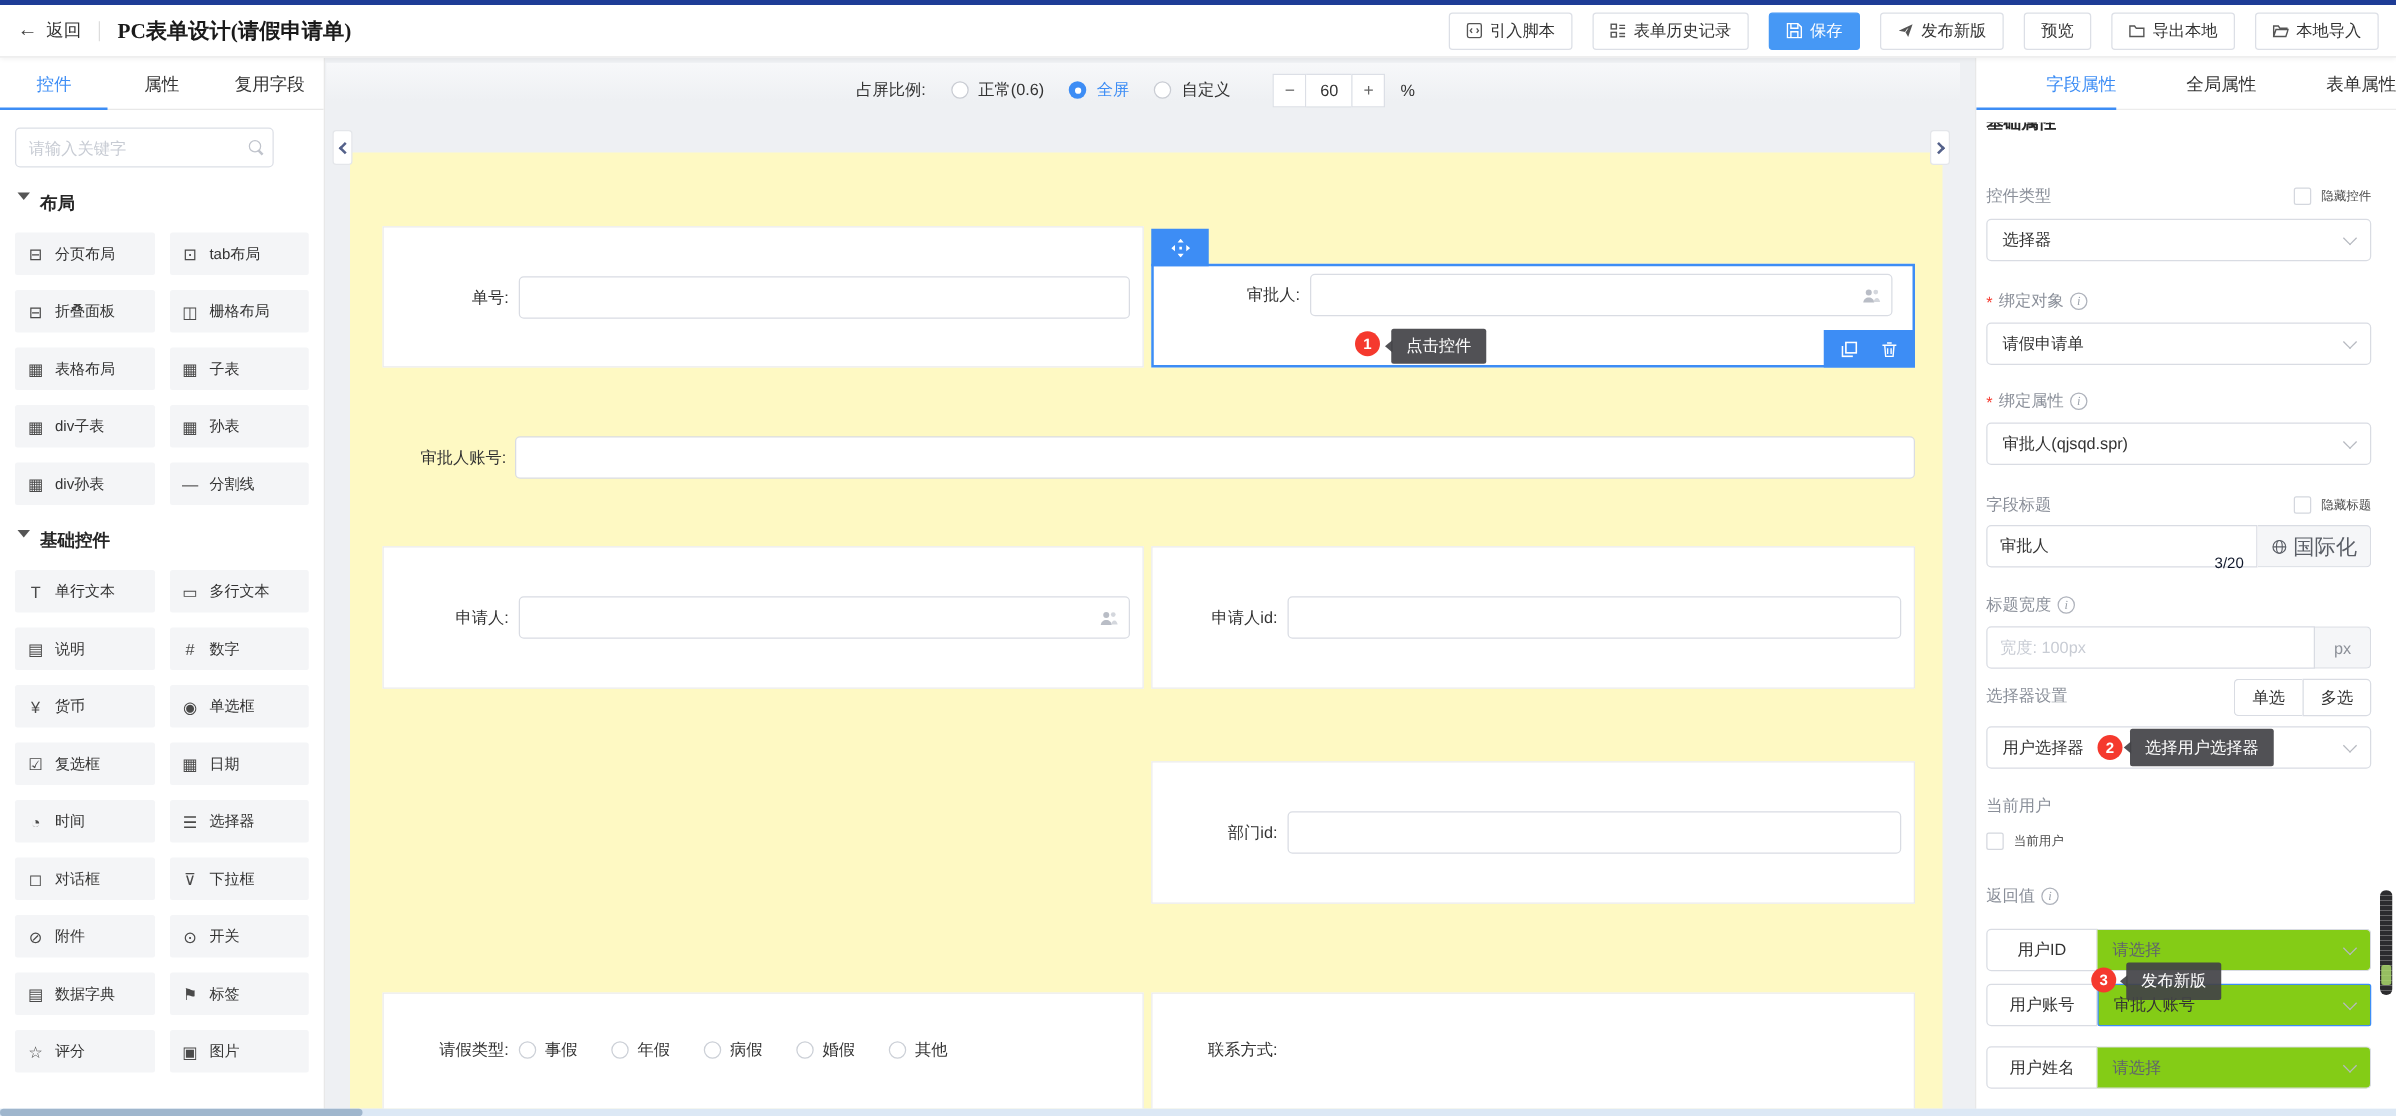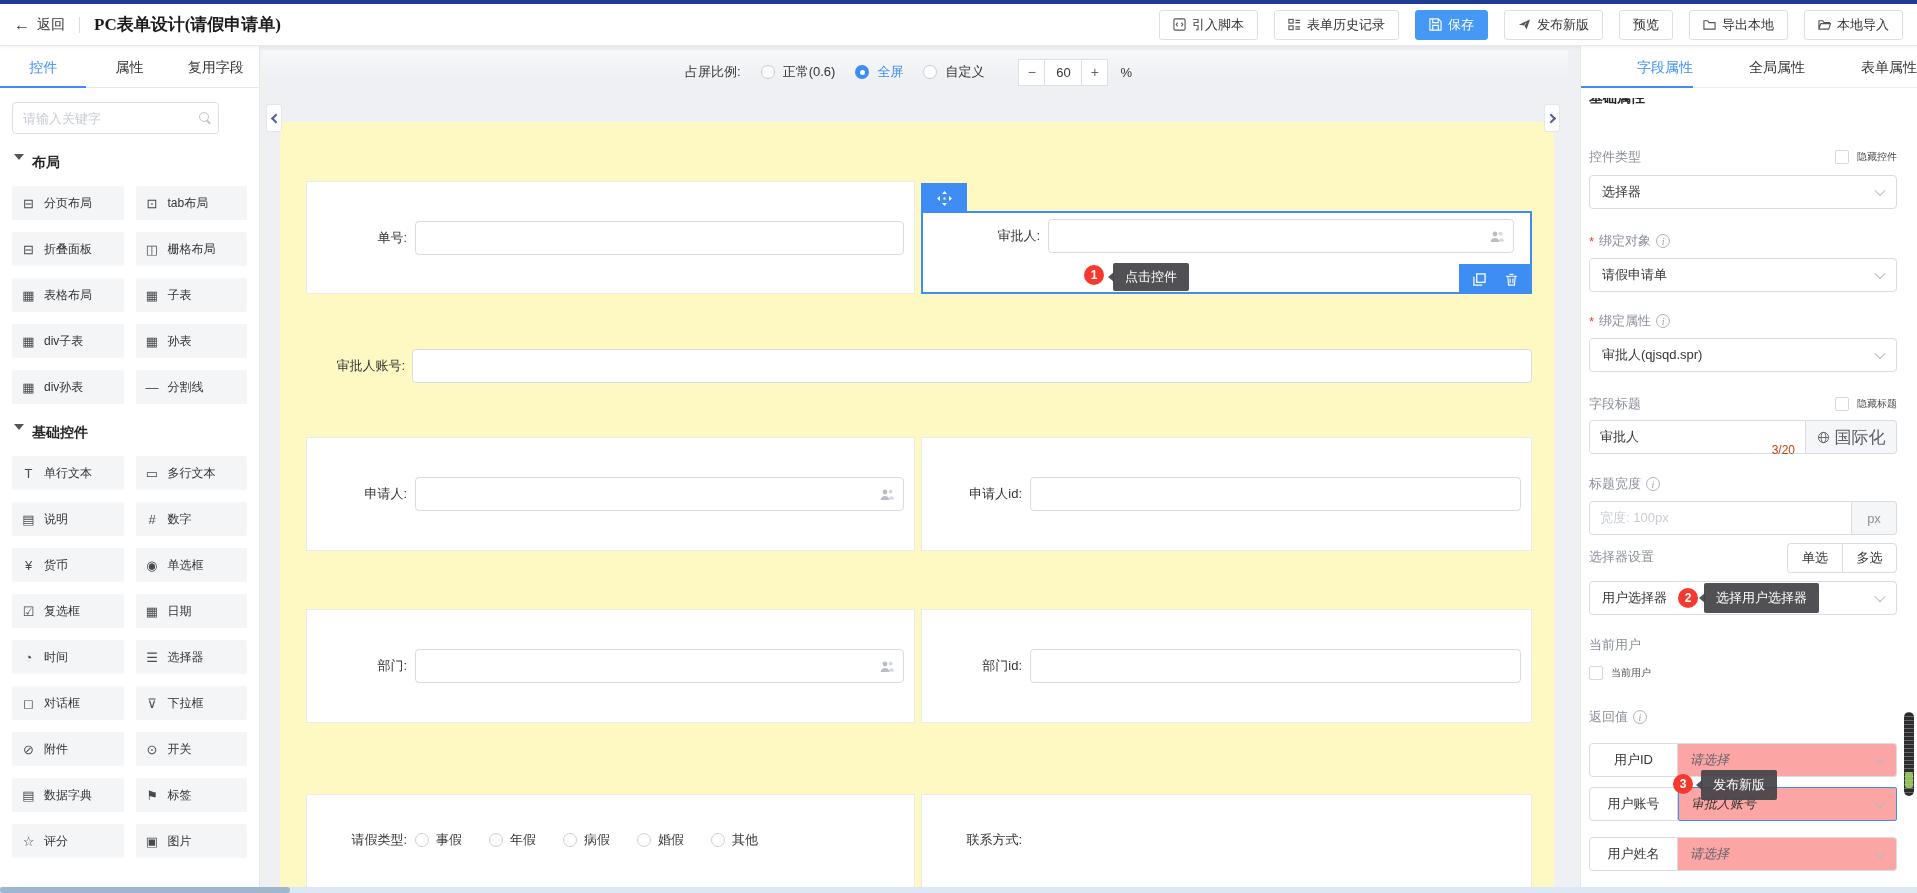--- a/index.html
+++ b/index.html
@@ -118,40 +118,40 @@
           color:#9aa0a9; font-size:10px; line-height:13px; text-align:center; font-style:italic;
           font-family:"Liberation Serif", serif; flex-shrink:0; }
   .info::after { content:"i"; }
   .psel { height:34px; border:1px solid #d9dce3; border-radius:4px; display:flex; align-items:center;
           padding:0 12px; font-size:13px; color:#333; cursor:pointer; position:relative; background:#fff; }
   .cdn { width:8px; height:8px; border-right:1.5px solid #b6b9c0; border-bottom:1.5px solid #b6b9c0;
          transform:rotate(45deg) translate(-1px,-1px); margin-left:auto; flex-shrink:0; }
   .composite { display:flex; height:34px; }
   .ft-in { flex:1; border:1px solid #d9dce3; border-radius:4px 0 0 4px; display:flex; align-items:center;
            padding:0 10px; font-size:13px; color:#333; background:#fff; cursor:text; }
-  .cnt { margin-left:auto; color:#c2410c; font-size:12px;margin-top:25px; }
+  .cnt { margin-left:auto; color:#0f172a; font-size:12px;margin-top:25px; }
   .i18n { width:91px; background:#f5f6f8; border:1px solid #d9dce3; border-left:none; border-radius:0 4px 4px 0;
           display:flex; align-items:center; justify-content:center; gap:5px; font-size:17px; color:#5a5e66; cursor:pointer; }
   .winput { display:flex; height:34px; }
   .winput .wt { flex:1; border:1px solid #d9dce3; border-radius:4px 0 0 4px; background:#fff; padding:0 10px;
                 font-size:13px; display:flex; align-items:center; cursor:text; color:#c8ccd4; }
   .winput .px { width:45px; background:#f5f6f8; border:1px solid #d9dce3; border-left:none; border-radius:0 4px 4px 0;
                 display:flex; align-items:center; justify-content:center; font-size:13px; color:#8d9199; }
   .btngrp { display:flex; }
   .gbtn { width:55px; height:30px; background:#fff; border:1px solid #d9dce3; font-size:13px; color:#333;
           display:flex; align-items:center; justify-content:center; cursor:pointer; }
   .gbtn:first-child { border-radius:4px 0 0 4px; border-right:none; }
   .gbtn:last-child { border-radius:0 4px 4px 0; }
   .usel .badge { position:absolute; left:88px; top:6px; z-index:9; }
   .usel .tip { left:114px; top:1px; height:30px; }
   .retrow { display:flex; height:34px; position:relative; }
   .retkey { width:89px; border:1px solid #d9dce3; border-radius:4px 0 0 4px; background:#fff;
             display:flex; align-items:center; justify-content:center; font-size:13px; color:#333; flex-shrink:0; }
   .retsel { flex:1; border:1px solid #d9dce3; border-left:none; border-radius:0 4px 4px 0; display:flex;
-            align-items:center; padding:0 12px; font-size:13px; color:#60646c; cursor:pointer; background:#fca5a5;font-style:italic; }
+            align-items:center; padding:0 12px; font-size:13px; color:#60646c; cursor:pointer; background:#84cc16; }
   .retsel.focus { border:1px solid #3d8df5; border-radius:2px; color:#333; }
   .retwrap { position:relative; }
   .ret-badge { position:absolute; left:84px; top:31px; z-index:9; }
   .ret-tip { left:112px; top:27px; height:30px; }
   .vthumb { position:absolute; right:3px; top:666px; width:10px; height:84px; border-radius:5px; background:#2c2c2e;
             background-image:repeating-linear-gradient(to bottom, rgba(255,255,255,.28) 0 1px, transparent 1px 4px);
             cursor:pointer; z-index:10; }
   .vthumb::after { content:""; position:absolute; left:1px; right:1px; bottom:8px; height:16px; background:#a9d86a; opacity:.85; border-radius:2px; }
 
   
@@ -455,33 +455,20 @@
                 <path d="M9.8 12.6c.3-1.9 1.4-3.3 2.8-3.3 1.2 0 2.2 1.3 2.5 3.3z" fill="#d4d7dd"></path>
               </svg>
           </span>
         </div>
       </div>
       <div class="cell" style="left:641px; top:315px; width:611px; height:114px;">
         <span class="flabel">申请人id:</span>
         <div class="fld"></div>
       </div>
 
-      <div class="cell" style="left:26px; top:487px; width:609px; height:114px;">
-        <span class="flabel">部门:</span>
-        <div class="fld">
-          <span class="peep">
-            <svg width="16" height="16" viewBox="0 0 16 16">
-                <circle cx="6" cy="5" r="2.4" fill="#b9bdc6"></circle>
-                <path d="M1.6 13c.2-2.4 2.1-4 4.4-4s4.2 1.6 4.4 4z" fill="#b9bdc6"></path>
-                <circle cx="11.6" cy="4.6" r="1.9" fill="#d4d7dd"></circle>
-                <path d="M9.8 12.6c.3-1.9 1.4-3.3 2.8-3.3 1.2 0 2.2 1.3 2.5 3.3z" fill="#d4d7dd"></path>
-              </svg>
-          </span>
-        </div>
-      </div>
       <div class="cell" style="left:641px; top:487px; width:611px; height:114px;">
         <span class="flabel">部门id:</span>
         <div class="fld"></div>
       </div>
 
       <div class="cell" style="left:26px; top:672px; width:609px; height:215px; align-items:flex-start; padding-top:36px;">
         <span class="flabel">请假类型:</span>
         <div style="display:flex; align-items:center;">
           <span class="radio-opt">
               <span class="rcirc"></span>

